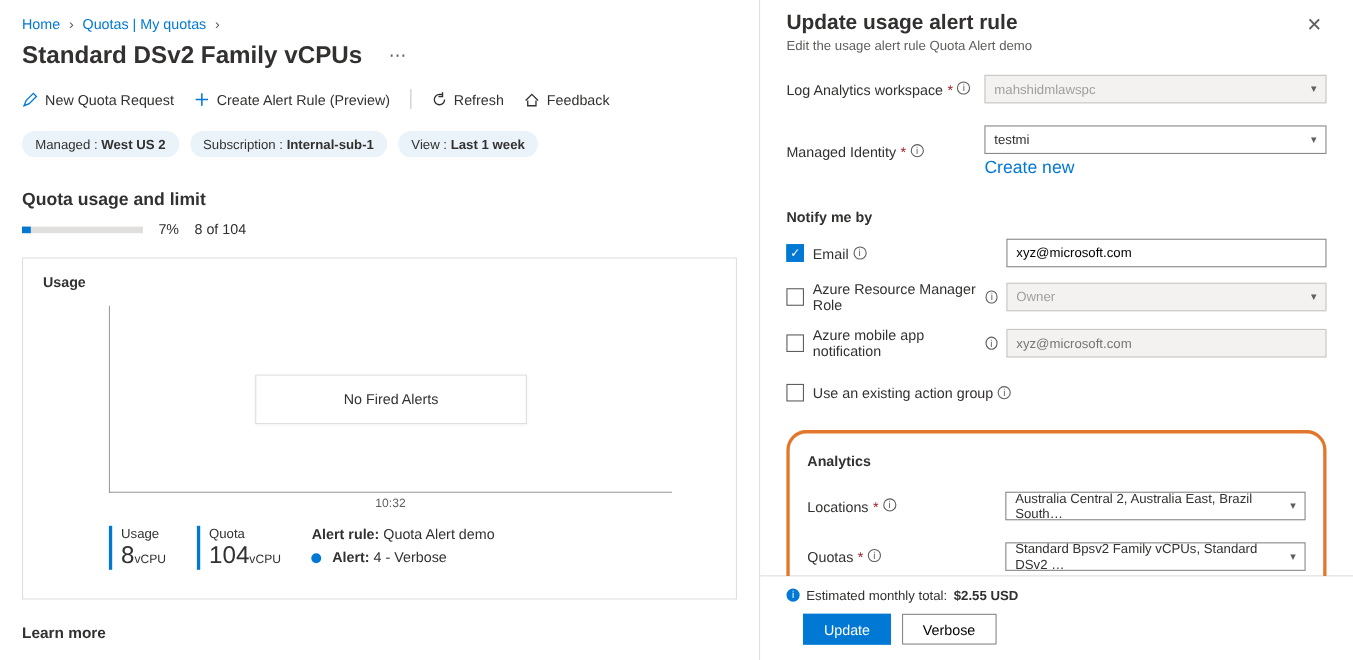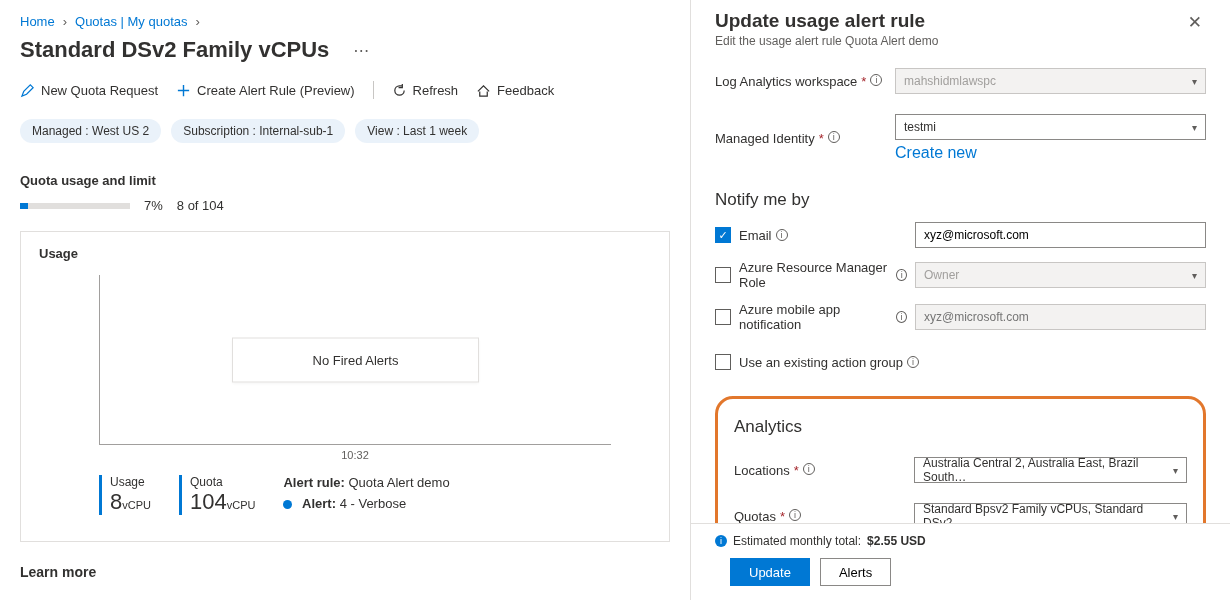--- a/index.html
+++ b/index.html
@@ -54,22 +54,22 @@
   }
   .pill {
     background: #eaf2fa;
     padding: 5px 12px;
     border-radius: 12px;
     font-size: 12px;
     color: #323130;
     cursor: pointer;
   }
   .pill .pk { color: #323130; }
-  .pill .pv { font-weight: 400; margin-top: 43px; }
-  .section-h { font-weight: 600; font-size: 13px; margin-top: 30px; }
+  .pill .pv { font-weight: 700; margin-top: 43px; }
+  .section-h { font-weight: 600; font-size: 16px; margin-top: 30px; }
   .usage-bar-row {
     display: flex;
     align-items: center;
     gap: 14px;
     margin-top: 10px;
   }
   .bar-track { width: 110px; height: 6px; background: #e1dfdd; position: relative; }
   .bar-fill { position: absolute; left: 0; top: 0; bottom: 0; background: #0078d4; }
   .card {
     border: 1px solid #e1dfdd;
@@ -139,21 +139,21 @@
   .info-icon { width:12px; height:12px; border:1px solid #605e5c; border-radius:50%; display:inline-flex; align-items:center; justify-content:center; font-size:9px; color:#605e5c;}
   .form-ctl { flex:1; }
   .select-box, .text-input {
     width:100%; height:26px; border:1px solid #8a8886;
     padding: 0 8px; font-size: 12px; background:#fff;
     display:flex; align-items:center; justify-content:space-between;
   }
   .select-box.disabled, .text-input.disabled { background:#f3f2f1; color:#a19f9d; border-color:#c8c6c4; }
   .chev { font-size:10px; color:#605e5c; }
   .link { color:#0078d4; font-size:16px; cursor:pointer; margin-top:4px; display:inline-block;text-align:center;}
-  .group-h { font-weight:400; font-size:17px; margin-top:28px; }
+  .group-h { font-weight:700; font-size:13px; margin-top:28px; }
   .check-row { display:flex; align-items:center; margin-top:12px; gap:8px; }
   .cbox { width:16px; height:16px; border:1px solid #605e5c; display:inline-flex; align-items:center; justify-content:center; cursor:pointer; }
   .cbox.checked { background:#0078d4; border-color:#0078d4; color:#fff; font-size:11px; }
   .check-label { font-size:13px; display:flex; align-items:center; gap:4px; width:168px; }
   .check-field { flex:1; }
   input.ti {
     width:100%; height:26px; border:1px solid #8a8886;
     padding:0 8px; font-size:12px;
   }
   input.ti.dis { background:#f3f2f1; color:#a19f9d; border-color:#c8c6c4; }
@@ -400,16 +400,16 @@
   </div>
 
   <div class="panel-footer">
     <div class="est-row">
       <span class="info-dot">i</span>
       <span>Estimated monthly total:</span>
       <b>$2.55 USD</b>
     </div>
     <div class="btn-row">
       <button class="btn primary">Update</button>
-      <button class="btn">Alerts</button>
+      <button class="btn">Verbose</button>
     </div>
   </div>
 </div>
 
 </body></html>

